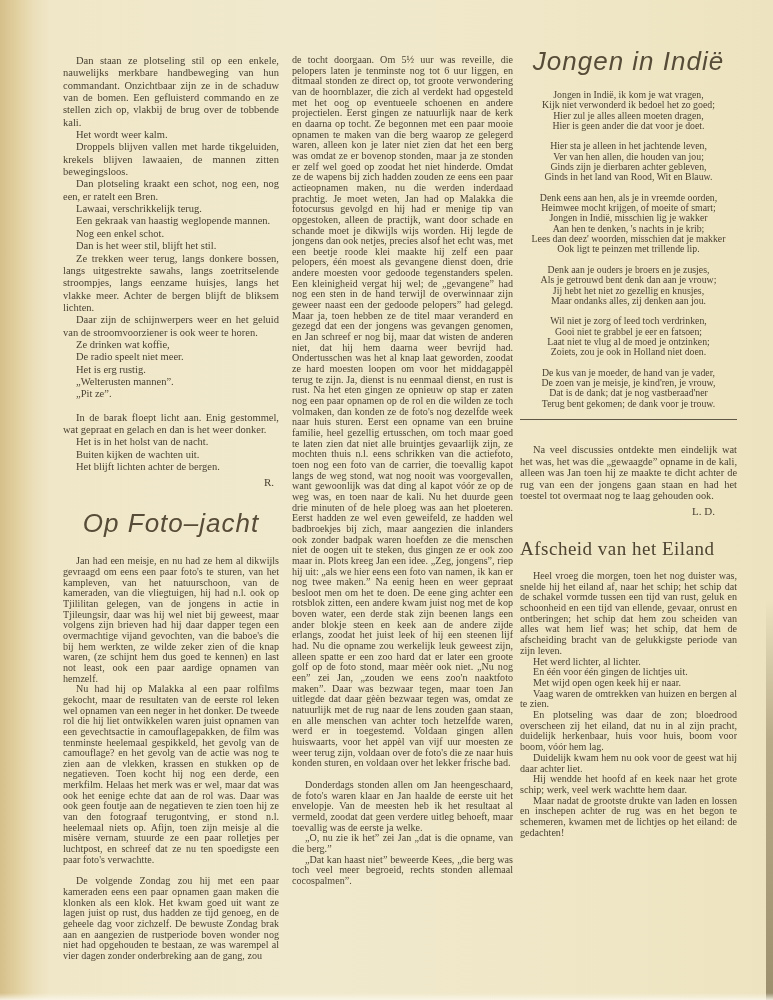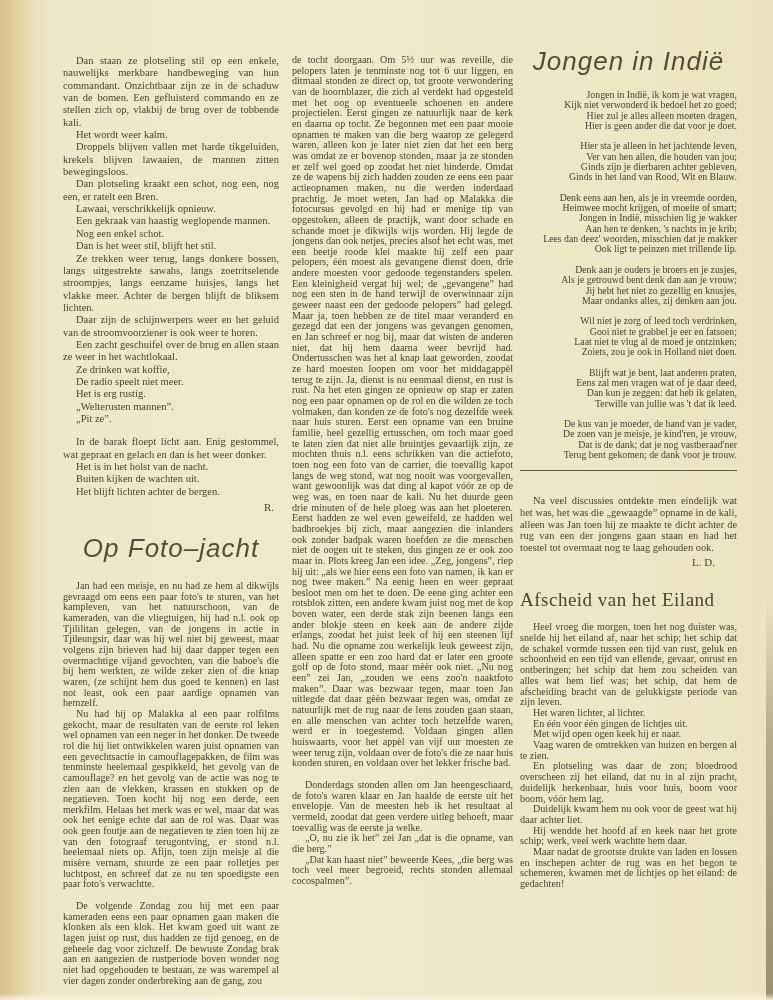--- a/index.html
+++ b/index.html
@@ -35,41 +35,40 @@
     font-family:Liberation Sans, sans-serif; font-style:italic; font-weight:400;
     color:#564c38; letter-spacing:1px; white-space:nowrap;
   }
   #col1 .script-heading { font-size:26px; text-align:center; margin:20px 0 17px 0; }
   #col3 .script-heading { font-size:26px; text-align:center; margin:0 0 13px 0; }
 
   .serif-heading { font-size:19px; font-weight:400; 
     letter-spacing:.5px; color:#4d4432; margin:21px 0 11px; }
 
   .stanza { font-size:9.8px; line-height:10.35px; white-space:pre-line;
-    text-align:right; margin:0 0 10px; }
+    text-align:center; margin:0 0 10px; }
 
   .divider { border:none; border-top:1.6px solid #5e5745; margin:3px 0 0; width:100%; }
 </style>
 </head>
 <body>
 
 <div class="page" data-name="magazine-page">
   <div class="column" id="col1" data-name="text-column-1">
       <div class="paras body-loose" data-name="paragraph-group">
         <p class="para" data-name="paragraph">Dan staan ze plotseling stil op een enkele, nauwelijks merkbare handbeweging van hun commandant. Onzichtbaar zijn ze in de schaduw van de bomen. Een gefluisterd commando en ze stellen zich op, vlakbij de brug over de tobbende kali.</p>
         <p class="para" data-name="paragraph">Het wordt weer kalm.</p>
         <p class="para" data-name="paragraph">Droppels blijven vallen met harde tikgeluiden, krekels blijven lawaaien, de mannen zitten bewegingsloos.</p>
         <p class="para" data-name="paragraph">Dan plotseling kraakt een schot, nog een, nog een, er ratelt een Bren.</p>
-        <p class="para" data-name="paragraph">Lawaai, verschrikkelijk opnieuw.</p>
+        <p class="para" data-name="paragraph">Lawaai, verschrikkelijk terug.</p>
         <p class="para" data-name="paragraph">Een gekraak van haastig weglopende mannen.</p>
         <p class="para" data-name="paragraph">Nog een enkel schot.</p>
         <p class="para" data-name="paragraph">Dan is het weer stil, blijft het stil.</p>
         <p class="para" data-name="paragraph">Ze trekken weer terug, langs donkere bossen, langs uitgestrekte sawahs, langs zoetritselende stroompjes, langs eenzame huisjes, langs het vlakke meer. Achter de bergen blijft de bliksem lichten.</p>
         <p class="para" data-name="paragraph">Daar zijn de schijnwerpers weer en het geluid van de stroomvoorziener is ook weer te horen.</p>
-        <p class="para" data-name="paragraph">Een zacht geschuifel over de brug en allen staan ze weer in het wachtlokaal.</p>
         <p class="para" data-name="paragraph">Ze drinken wat koffie,</p>
         <p class="para" data-name="paragraph">De radio speelt niet meer.</p>
         <p class="para" data-name="paragraph">Het is erg rustig.</p>
         <p class="para" data-name="paragraph">„Welterusten mannen”.</p>
         <p class="para" data-name="paragraph">„Pit ze”.</p>
         <p class="para gap" data-name="paragraph">In de barak floept licht aan. Enig gestommel, wat gepraat en gelach en dan is het weer donker.</p>
         <p class="para" data-name="paragraph">Het is in het holst van de nacht.</p>
         <p class="para" data-name="paragraph">Buiten kijken de wachten uit.</p>
         <p class="para" data-name="paragraph">Het blijft lichten achter de bergen.</p>
       </div>
@@ -106,37 +105,33 @@
 Lees dan deez' woorden, misschien dat je makker
 Ook ligt te peinzen met trillende lip.</p>
       <p class="stanza" data-name="poem-stanza">Denk aan je ouders je broers en je zusjes,
 Als je getrouwd bent denk dan aan je vrouw;
 Jij hebt het niet zo gezellig en knusjes,
 Maar ondanks alles, zij denken aan jou.</p>
       <p class="stanza" data-name="poem-stanza">Wil niet je zorg of leed toch verdrinken,
 Gooi niet te grabbel je eer en fatsoen;
 Laat niet te vlug al de moed je ontzinken;
 Zoiets, zou je ook in Holland niet doen.</p>
-      <p class="stanza" data-name="poem-stanza">Blijft wat je bent, laat anderen praten,
-Eens zal men vragen wat of je daar deed,
-Dan kun je zeggen: dat heb ik gelaten,
-Terwille van jullie was 't dat ik leed.</p>
       <p class="stanza" data-name="poem-stanza">De kus van je moeder, de hand van je vader,
 De zoen van je meisje, je kind'ren, je vrouw,
 Dat is de dank; dat je nog vastberaad'ner
 Terug bent gekomen; de dank voor je trouw.</p>
       <hr class="divider" data-name="divider-rule">
       <div class="paras body-mid" data-name="paragraph-group">
         <p class="para" data-name="paragraph">Na veel discussies ontdekte men eindelijk wat het was, het was die „gewaagde” opname in de kali, alleen was Jan toen hij ze maakte te dicht achter de rug van een der jongens gaan staan en had het toestel tot overmaat nog te laag gehouden ook.</p>
       </div>
       <div class="signature" data-name="author-signature-ld">L. D.</div>
       <div class="serif-heading" data-name="afscheid-van-het-eiland-heading">Afscheid van het Eiland</div>
       <div class="paras body-snug" data-name="paragraph-group">
         <p class="para" data-name="paragraph">Heel vroeg die morgen, toen het nog duister was, snelde hij het eiland af, naar het schip; het schip dat de schakel vormde tussen een tijd van rust, geluk en schoonheid en een tijd van ellende, gevaar, onrust en ontberingen; het schip dat hem zou scheiden van alles wat hem lief was; het schip, dat hem de afscheiding bracht van de gelukkigste periode van zijn leven.</p>
-        <p class="para" data-name="paragraph">Het waren lichter, al lichter.</p>
+        <p class="para" data-name="paragraph">Het werd lichter, al lichter.</p>
         <p class="para" data-name="paragraph">En één voor één gingen de lichtjes uit.</p>
         <p class="para" data-name="paragraph">Met wijd open ogen keek hij er naar.</p>
         <p class="para" data-name="paragraph">Vaag waren de omtrekken van huizen en bergen al te zien.</p>
         <p class="para" data-name="paragraph">En plotseling was daar de zon; bloedrood overscheen zij het eiland, dat nu in al zijn pracht, duidelijk herkenbaar, huis voor huis, boom voor boom, vóór hem lag.</p>
         <p class="para" data-name="paragraph">Duidelijk kwam hem nu ook voor de geest wat hij daar achter liet.</p>
         <p class="para" data-name="paragraph">Hij wendde het hoofd af en keek naar het grote schip; werk, veel werk wachtte hem daar.</p>
         <p class="para" data-name="paragraph">Maar nadat de grootste drukte van laden en lossen en inschepen achter de rug was en het begon te schemeren, kwamen met de lichtjes op het eiland: de gedachten!</p>
       </div>
     </div>
   <div class="edge-right" data-name="page-right-edge-shadow"></div>

